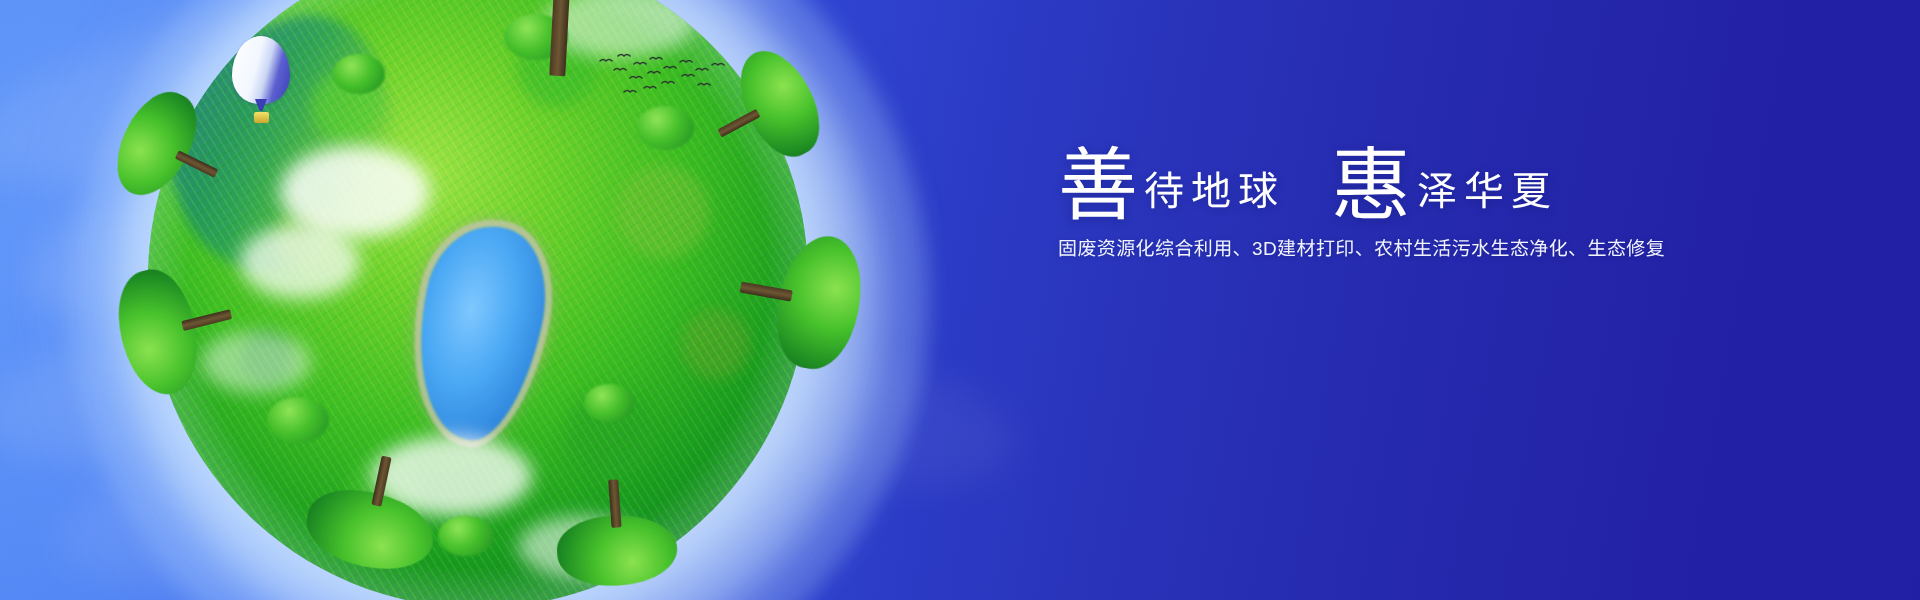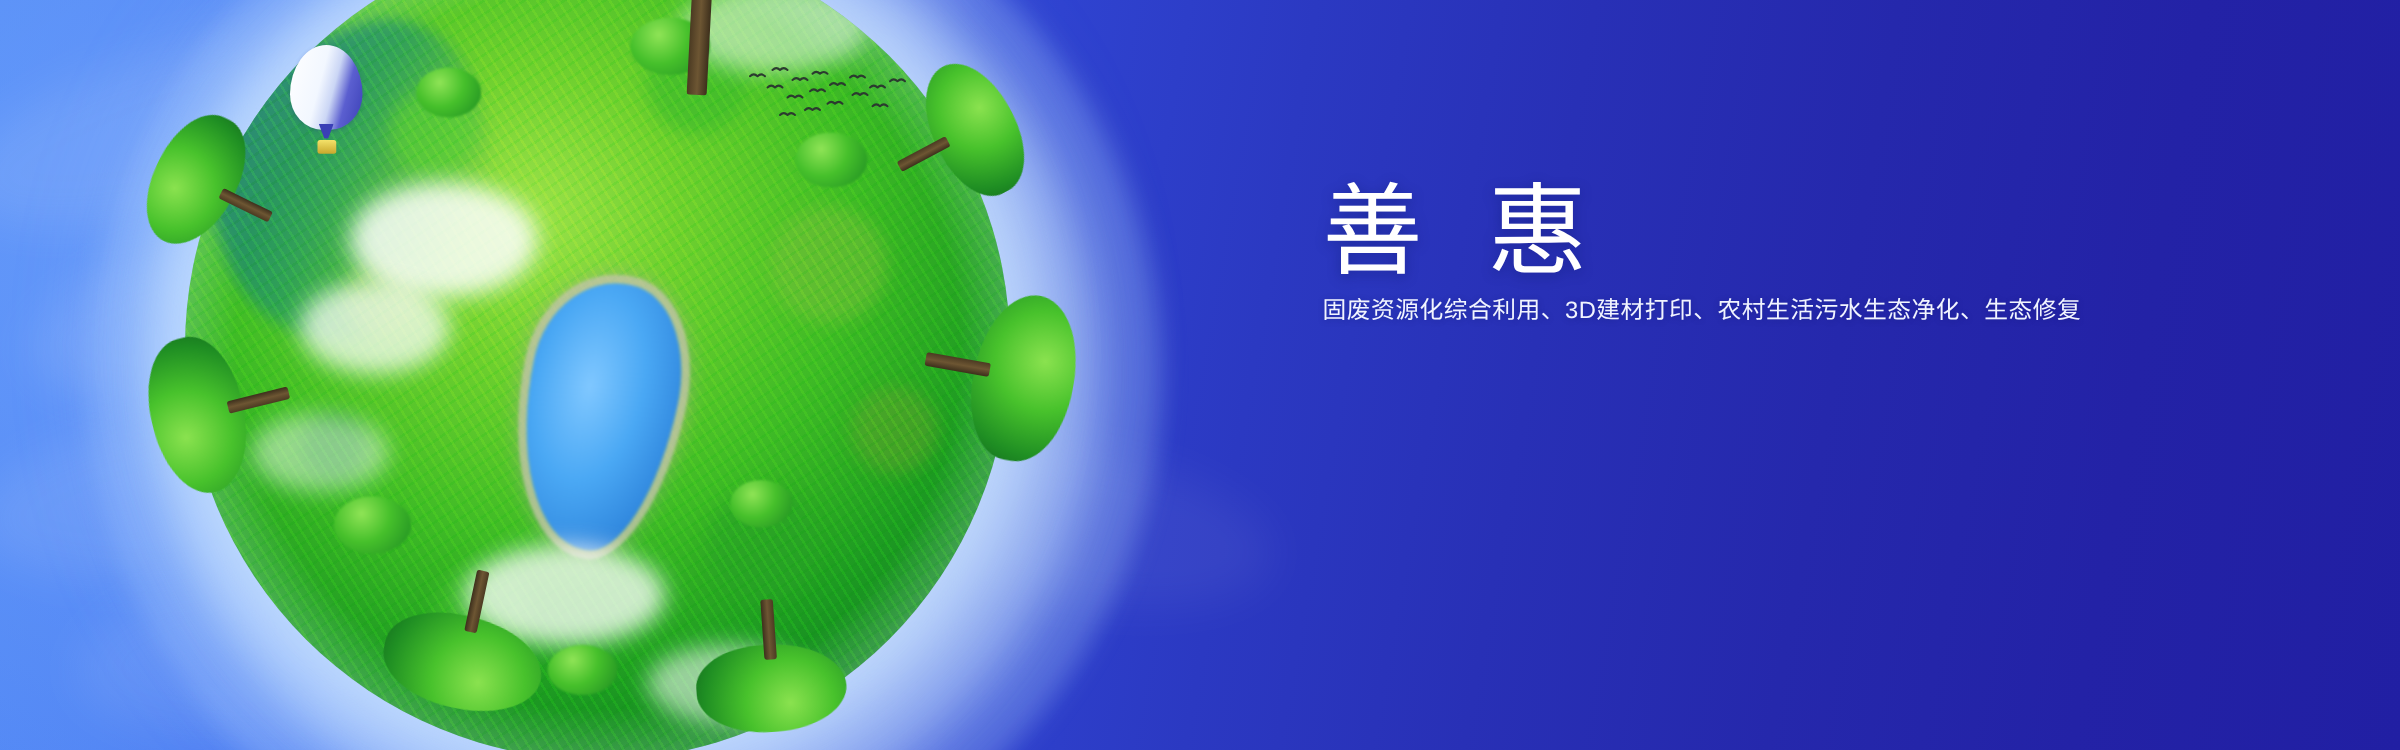--- a/index.html
+++ b/index.html
@@ -353,23 +353,25 @@
       <path d="M48 36 q3 -3 6 0 M54 36 q3 -3 6 0"></path>
       <path d="M28 40 q3 -3 6 0 M34 40 q3 -3 6 0"></path>
     </svg>
   </div>
 
   <div class="content">
 
     <div class="headline">
       <span class="hl-seg">
         <span class="hl-big">善</span>
+        <span class="hl-rest">待地球</span>
       </span>
       <span class="hl-seg">
         <span class="hl-big">惠</span>
+        <span class="hl-rest">泽华夏</span>
       </span>
     </div>
 
 
     <p class="desc">固废资源化综合利用、3D建材打印、农村生活污水生态净化、生态修复</p>
 
 
   </div>
 
 </div>

